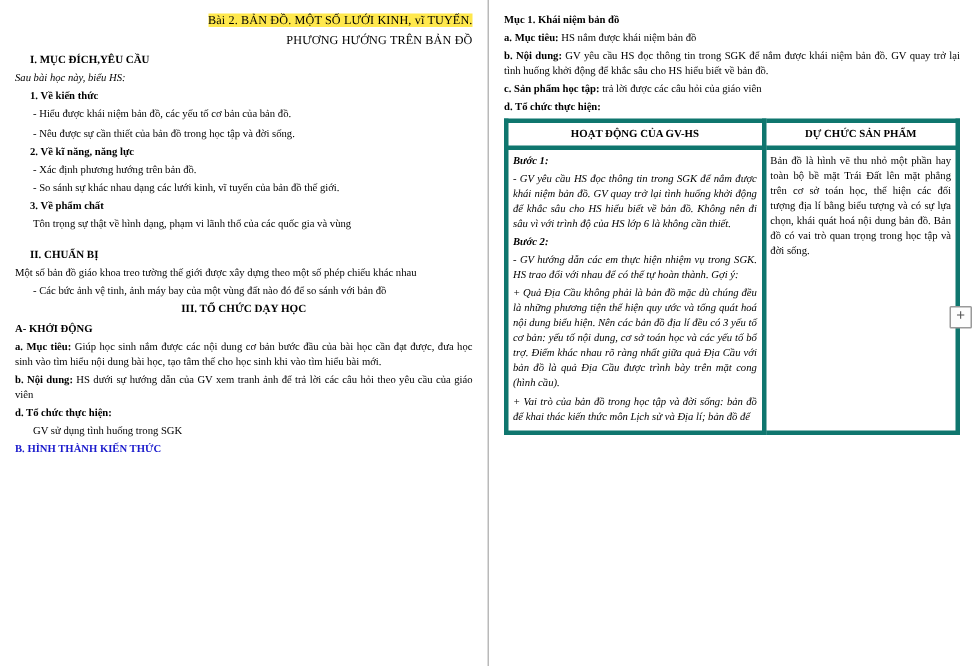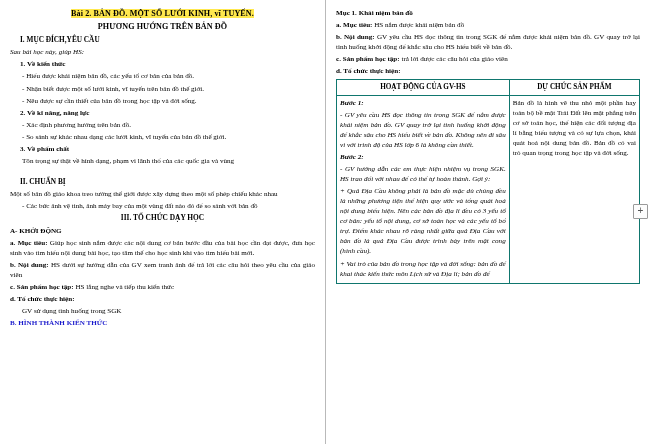--- a/index.html
+++ b/index.html
@@ -36,23 +36,23 @@
   }
   p {
     margin: 0 0 2px 0;
     font-size: 7.1px;
     line-height: 1.42;
     text-align: justify;
   }
   .b { font-weight: bold; }
   .i { font-style: italic; }
   .title-main {
-    font-weight: bold;
+    font-weight: normal;
     font-size: 8.1px;
-    text-align: center;
+    text-align: right;
     letter-spacing: 0.1px;
   }
   .hl {
     background: #ffe84d;
   }
   .sec-head {
     font-weight: bold;
     font-size: 7.4px;
     text-align: center;
   }
@@ -60,21 +60,21 @@
     font-weight: bold;
     font-size: 7.3px;
   }
   .gap-lg { height: 9px; }
   table.act {
     width: 100%;
     border-collapse: collapse;
     margin-top: 3px;
   }
   table.act th, table.act td {
-    border: 1px solid #0f766e;
+    border: 3px solid #0f766e;
     vertical-align: top;
     padding: 2px 3px;
     font-size: 7.1px;
     line-height: 1.42;
     text-align: justify;
   }
   table.act th {
     text-align: center;
     font-weight: bold;
     font-size: 7.2px;
@@ -99,39 +99,37 @@
 </style>
 </head>
 <body>
 
 <div class="page">
 
   <div class="col col-left">
     <p class="title-main"><span class="hl">Bài 2. BẢN ĐỒ. MỘT SỐ LƯỚI KINH, vĩ TUYẾN.</span></p>
     <p class="title-main">PHƯƠNG HƯỚNG TRÊN BẢN ĐỒ</p>
     <p class="sec-head-left"><span style="padding-left:10px;">I. MỤC ĐÍCH,YÊU CẦU</span></p>
-    <p class="i"><span>Sau bài học này, giúp HS:</span></p>
+    <p class="i"><span>Sau bài học này, biểu HS:</span></p>
     <p class="b"><span style="padding-left:10px;">1. Về kiến thức</span></p>
     <p><span style="padding-left:12px;">-  Hiểu được khái niệm bản đồ, các yếu tố cơ bản của bản đồ.</span></p>
-    <p><span style="padding-left:12px;">-  Nhận biết được một số lưới kinh, vĩ tuyến trên bản đồ thế giới.</span></p>
     <p><span style="padding-left:12px;">-  Nêu được sự cần thiết của bản đồ trong học tập và đời sống.</span></p>
     <p class="b"><span style="padding-left:10px;">2. Về kĩ năng, năng lực</span></p>
     <p><span style="padding-left:12px;">-  Xác định phương hướng trên bản đồ.</span></p>
     <p><span style="padding-left:12px;">-  So sánh sự khác nhau dạng các lưới kinh, vĩ tuyến của bản đồ thế giới.</span></p>
     <p class="b"><span style="padding-left:10px;">3. Về phẩm chất</span></p>
     <p><span style="padding-left:12px;margin-top:47px;">Tôn trọng sự thật về hình dạng, phạm vi lãnh thổ của các quốc gia và vùng</span></p>
     <div class="gap-lg"></div>
     <p class="sec-head-left"><span style="padding-left:10px;">II. CHUẨN BỊ</span></p>
     <p><span>Một số bản đồ giáo khoa treo tường thế giới được xây dựng theo một số phép chiếu khác nhau</span></p>
     <p><span style="padding-left:12px;">-  Các bức ảnh vệ tinh, ảnh máy bay của một vùng đất nào đó để so sánh với bản đồ</span></p>
     <p class="sec-head">III. TỔ CHỨC DẠY HỌC</p>
     <p class="b">A- KHỞI ĐỘNG</p>
     <p><span class="b">a. Mục tiêu: </span><span>Giúp học sinh nắm được các nội dung cơ bản bước đầu của bài học cần đạt được, đưa học sinh vào tìm hiểu nội dung bài học, tạo tâm thế cho học sinh khi vào tìm hiểu bài mới.</span></p>
     <p><span class="b">b. Nội dung: </span><span>HS dưới sự hướng dẫn của GV xem  tranh ảnh để  trả lời các câu hỏi theo yêu cầu của giáo viên</span></p>
-    <p><span class="b">c. Sản phẩm học tập: </span><span>HS lắng nghe và tiếp thu kiến thức</span></p>
     <p class="b">d. Tổ chức thực hiện:</p>
     <p><span style="padding-left:12px;">GV sử dụng tình huống trong SGK</span></p>
     <p class="b" style="color:#1a1acc;">B. HÌNH THÀNH KIẾN THỨC</p>
   </div>
 
   <div class="col col-right">
     <p class="b">Mục 1. Khái niệm bản đồ</p>
     <p><span class="b">a. Mục tiêu: </span><span>HS nắm được khái niệm bản đồ</span></p>
     <p><span class="b">b. Nội dung: </span><span>GV yêu cầu HS đọc thông tin trong SGK để nắm được khái niệm bản đồ. GV quay trở lại tình huống khởi động để khắc sâu cho HS hiểu biết về bản đồ.</span></p>
     <p><span class="b">c. Sản phẩm học tập: </span><span>trả lời được các câu hỏi của giáo viên</span></p>

